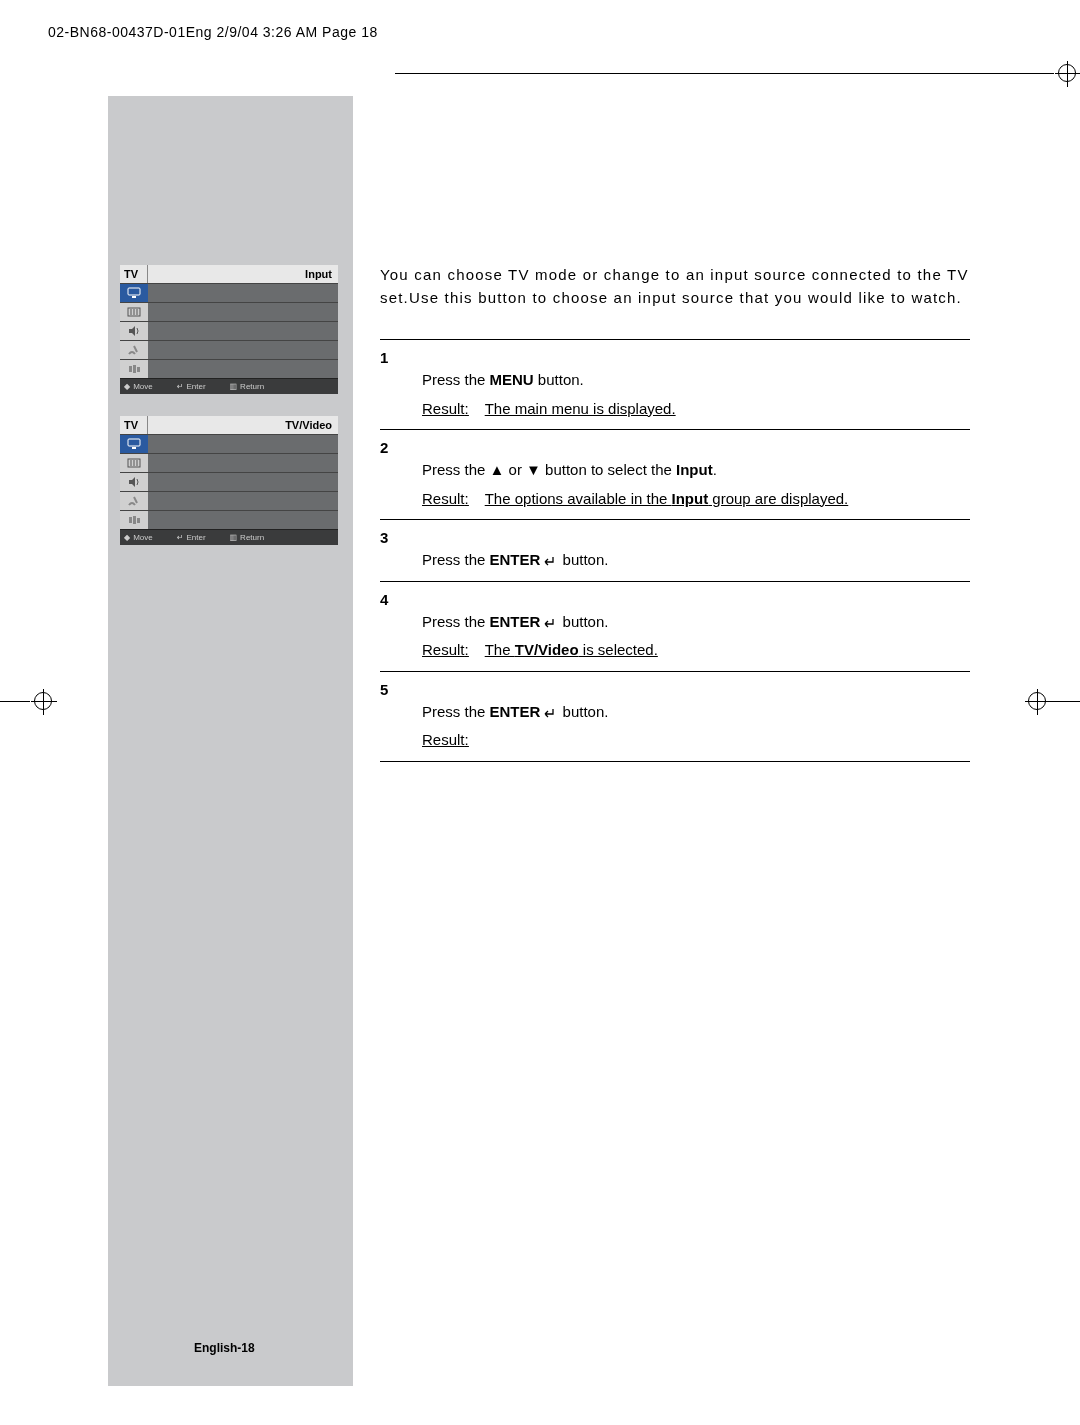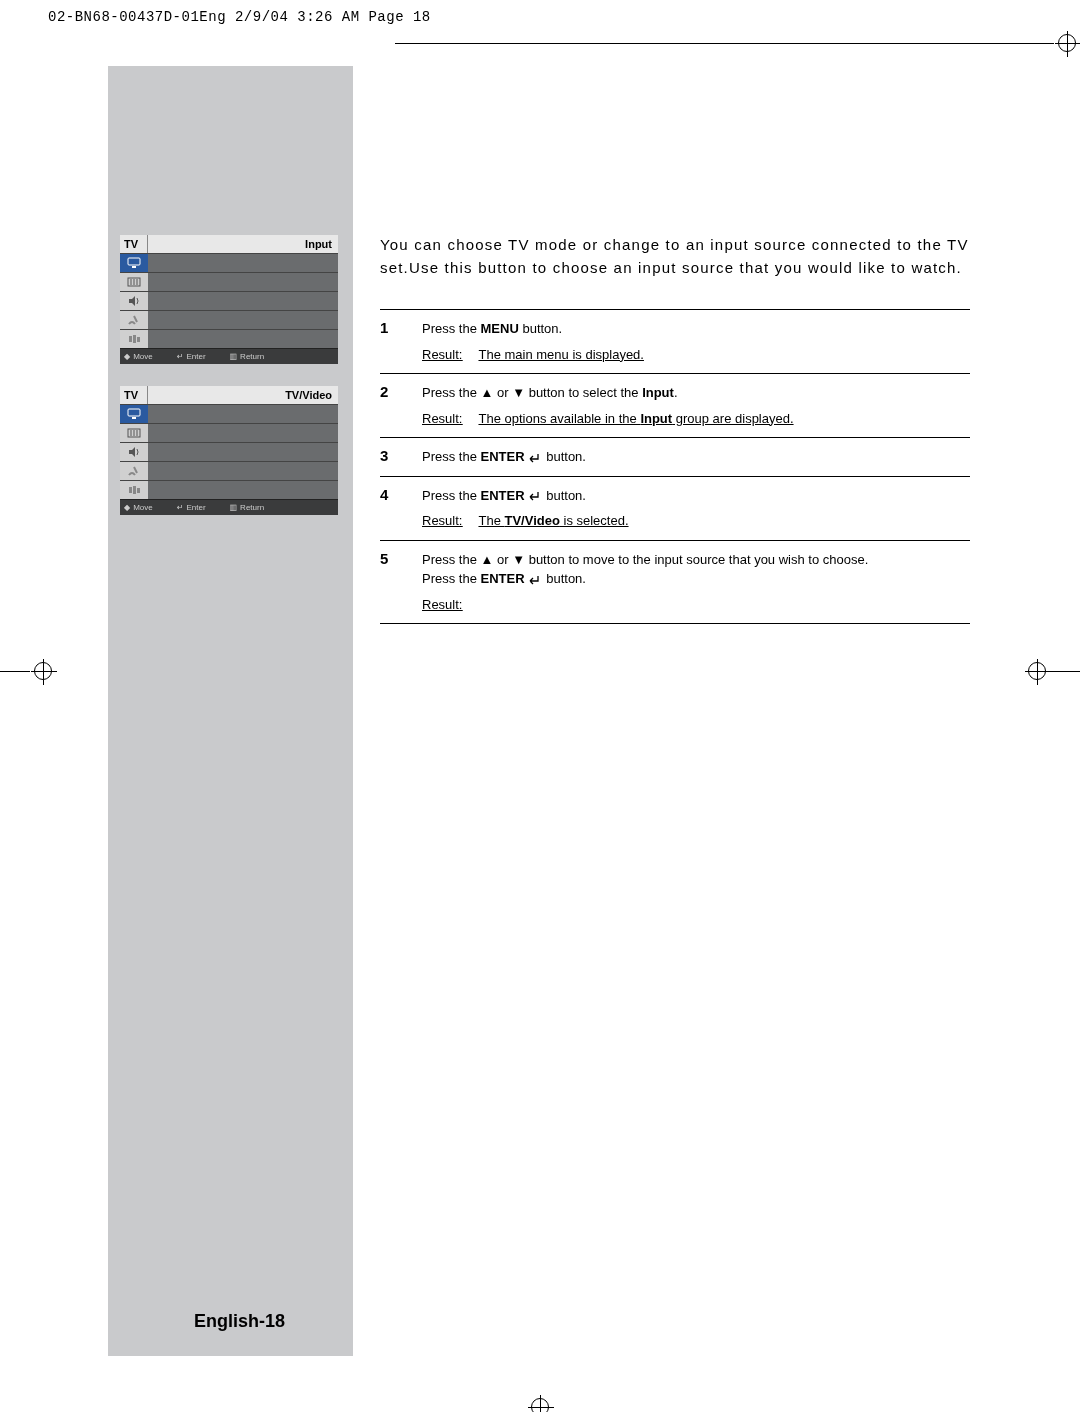--- a/index.html
+++ b/index.html
@@ -1,21 +1,21 @@
 <!DOCTYPE html>
 <html><head>
 <meta charset="utf-8">
 <style>
   * { margin: 0; padding: 0; box-sizing: border-box; }
   body { font-family: Arial, Helvetica, sans-serif; background: #fff; width: 1080px; }
   
   .header-line {
-    font-family: Liberation Mono, monospace;
+    font-family: Liberation Sans, sans-serif;
     font-size: 14px;
-    padding: 9px 48px;
+    padding: 24px 48px;
     letter-spacing: 0.5px;
   }
   
   .crop-mark-top {
     display: flex;
     align-items: center;
     justify-content: center;
     height: 18px;
     position: relative;
   }
@@ -168,22 +168,23 @@
   .step:last-child { border-bottom: 1px solid #000; }
   
   .step-num {
     font-weight: bold;
     font-size: 15px;
     width: 14px;
   }
   
   .step-body {
     flex: 1;
-    font-size: 13px;
+    font-size: 15px;
     line-height: 1.5;
+    margin-top: 20px;
   }
   
   .result-row {
     display: flex;
     gap: 16px;
     margin-top: 6px;
     text-decoration: underline;
   }
   .result-label {
     text-decoration: underline;
@@ -193,21 +194,21 @@
     display: inline-block;
     width: 18px;
     vertical-align: middle;
   }
   
   .page-footer {
     position: absolute;
     left: 178px;
     top: 1259px;
     font-weight: bold;
-    font-size: 18px;
+    font-size: 12px;
     padding-left: 16px;
   }
   
   .bottom-crop {
     display: flex;
     align-items: center;
     justify-content: center;
     height: 30px;
     position: absolute;
     bottom: -10px;
@@ -403,21 +404,20 @@
           <div class="result-row">
             <span class="result-label"><span>Result</span>:</span>
             <span><span>The </span><b>TV/Video</b><span> is selected.</span></span>
           </div>
         </div>
       </div>
 
       <div class="step">
         <div class="step-num">5</div>
         <div class="step-body">
-          <div>Press the ▲ or ▼ button to move to the input source that you wish to choose.</div>
           <span>Press the </span><b>ENTER</b><svg class="enter-glyph" viewBox="0 0 18 12">
               <path d="M13 2 L13 7 L5 7 M5 7 L8 4 M5 7 L8 10" fill="none" stroke="#000" stroke-width="1.3"></path>
             </svg><span> button.</span>
           <div class="result-row">
             <span class="result-label"><span>Result</span>:</span>
           </div>
         </div>
       </div>
 
     </div>

